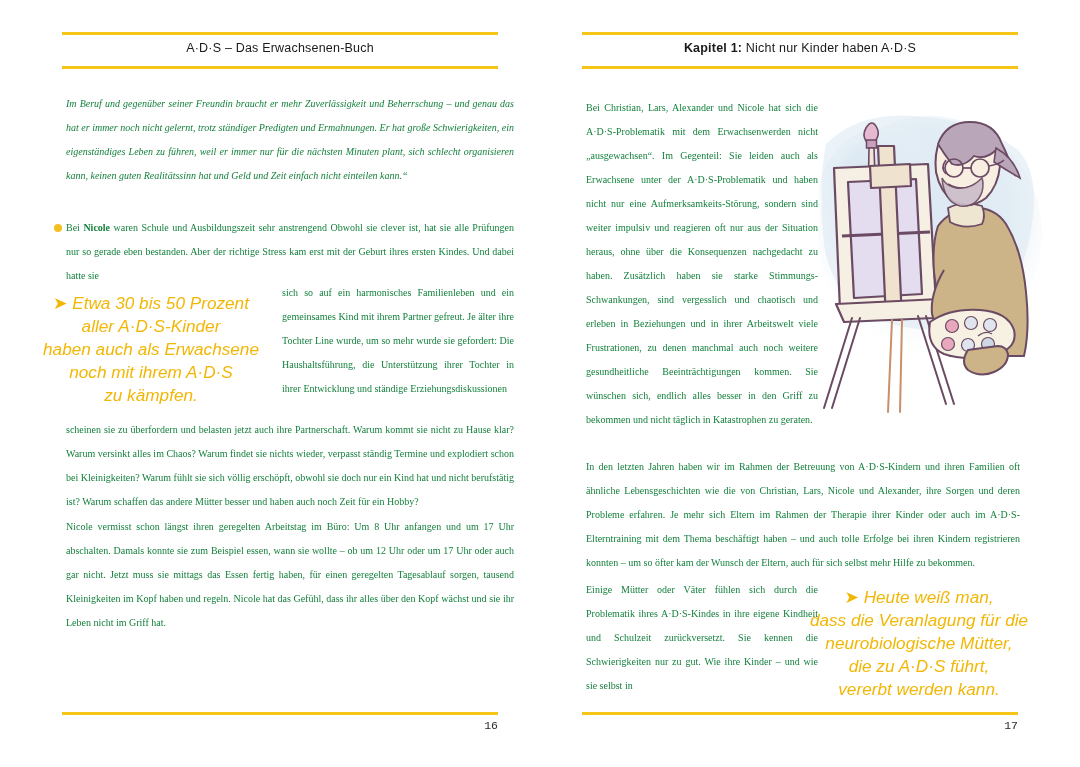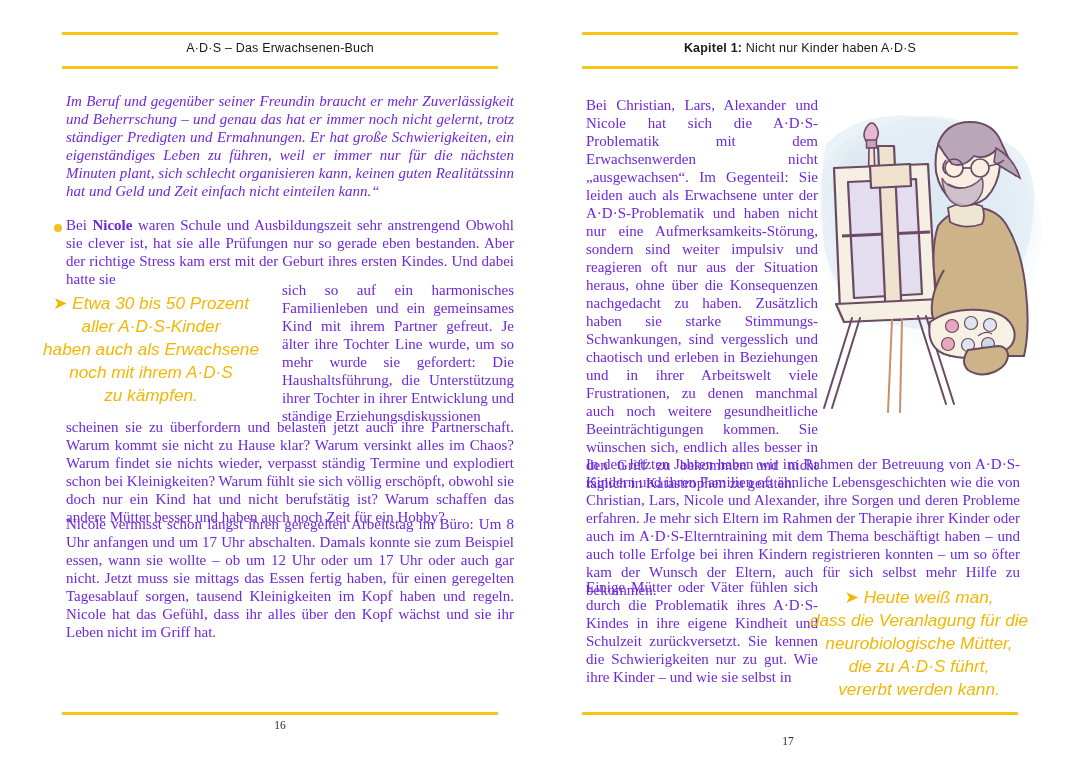--- a/index.html
+++ b/index.html
@@ -58,36 +58,36 @@
     text-align: center;
   }
   .l-runhead { left: 62px; width: 436px; }
   .r-runhead { left: 42px; width: 436px; }
   .runhead .chap { font-weight: bold; text-align: right; }
 
   
   .folio {
     position: absolute;
     top: 719px;
-    font-family: Liberation Serif, serif;
+    font-family: Liberation Mono, monospace;
     font-size: 11.5px;
     color: #2a2a2a;
-    text-align: center;
+    text-align: right;
   }
   .l-folio { left: 62px; width: 436px; }
-  .r-folio { left: 30px; width: 436px; margin-top: 16px; }
+  .r-folio { left: 42px; width: 436px; }
 
   
   .body-text {
     position: absolute;
-    font-size: 15px;
-    line-height: 18px;
+    font-size: 10px;
+    line-height: 24px;
     text-align: justify;
     hyphens: manual;
-    color: #6d28d9;
+    color: #15803d;
   }
   .body-text.italic { font-style: italic; }
 
   
   .l-intro   { left: 66px; width: 448px; top: 92px; }
   .l-para2   { left: 66px; width: 448px; top: 216px; }
   .l-narrow  { left: 282px; width: 232px; top: 281px; }
   .l-para3   { left: 66px; width: 448px; top: 418px; }
   .l-para4   { left: 66px; width: 448px; top: 515px; }
 

